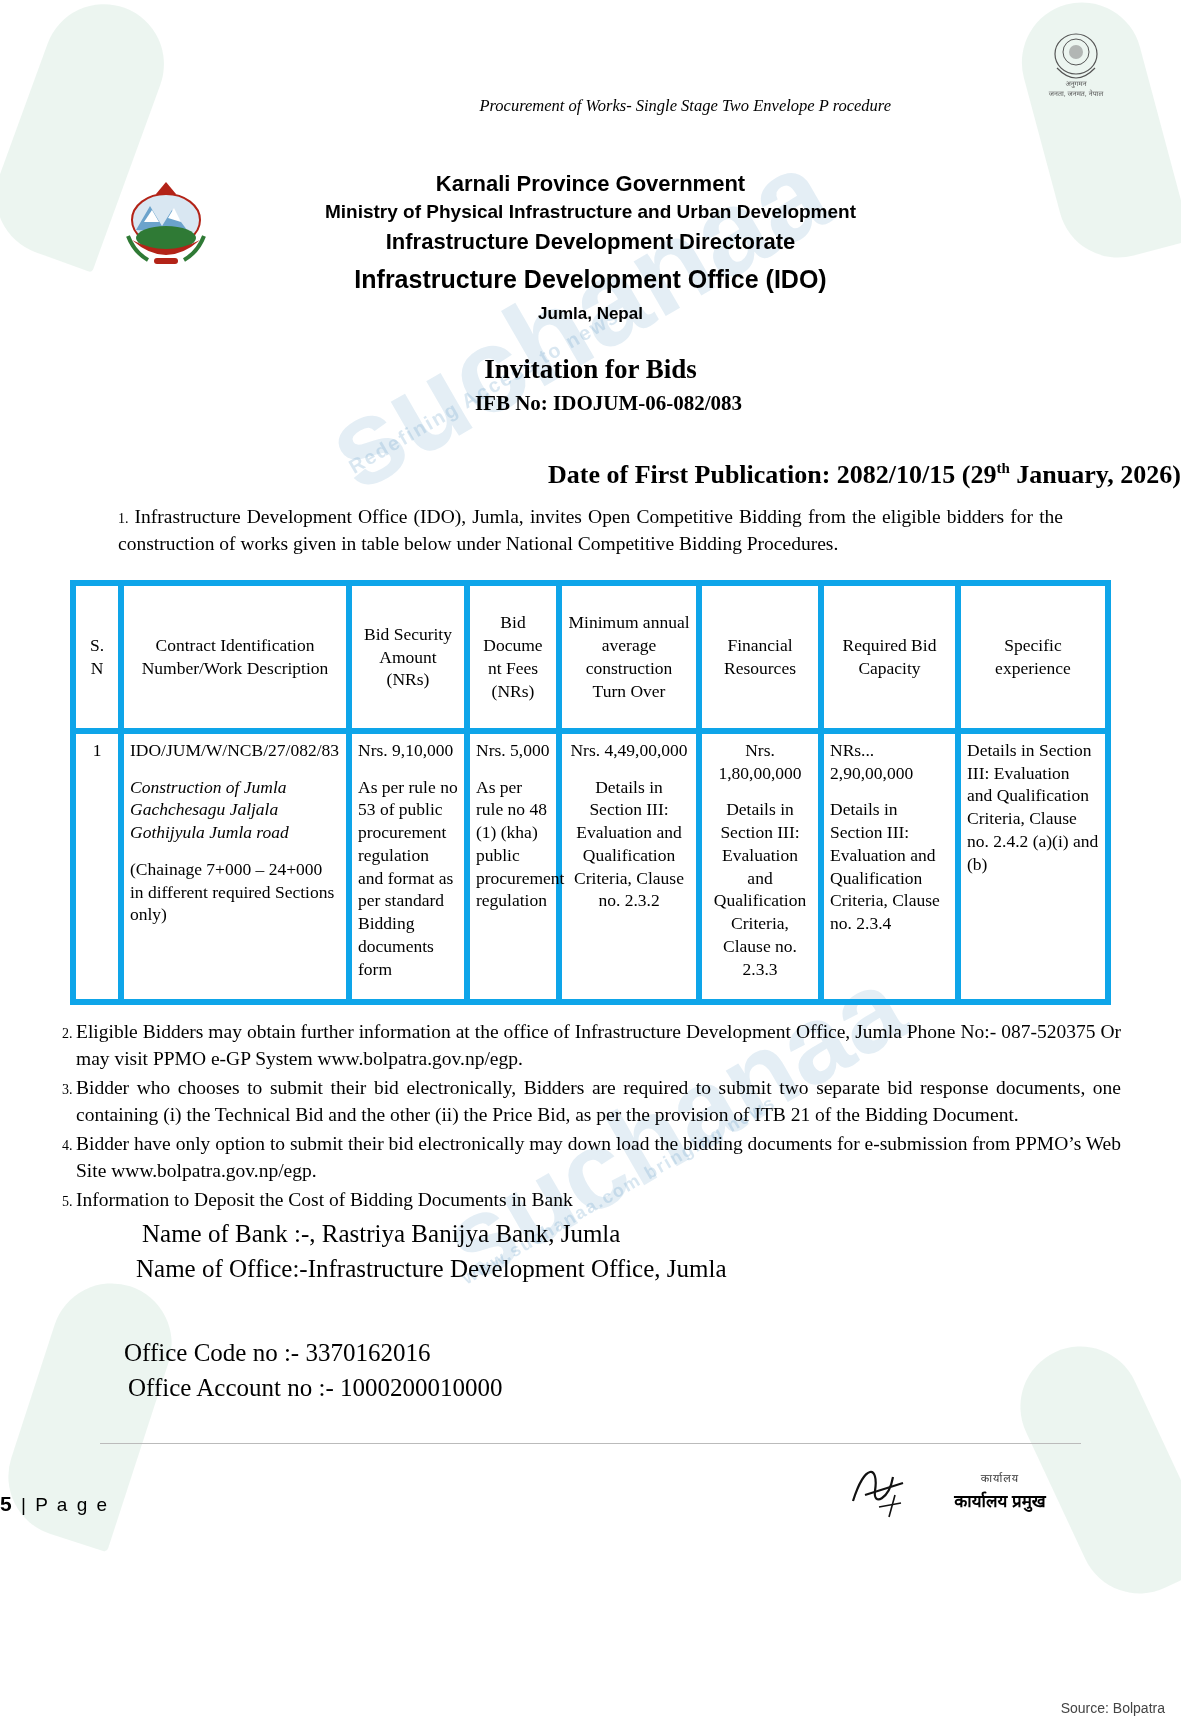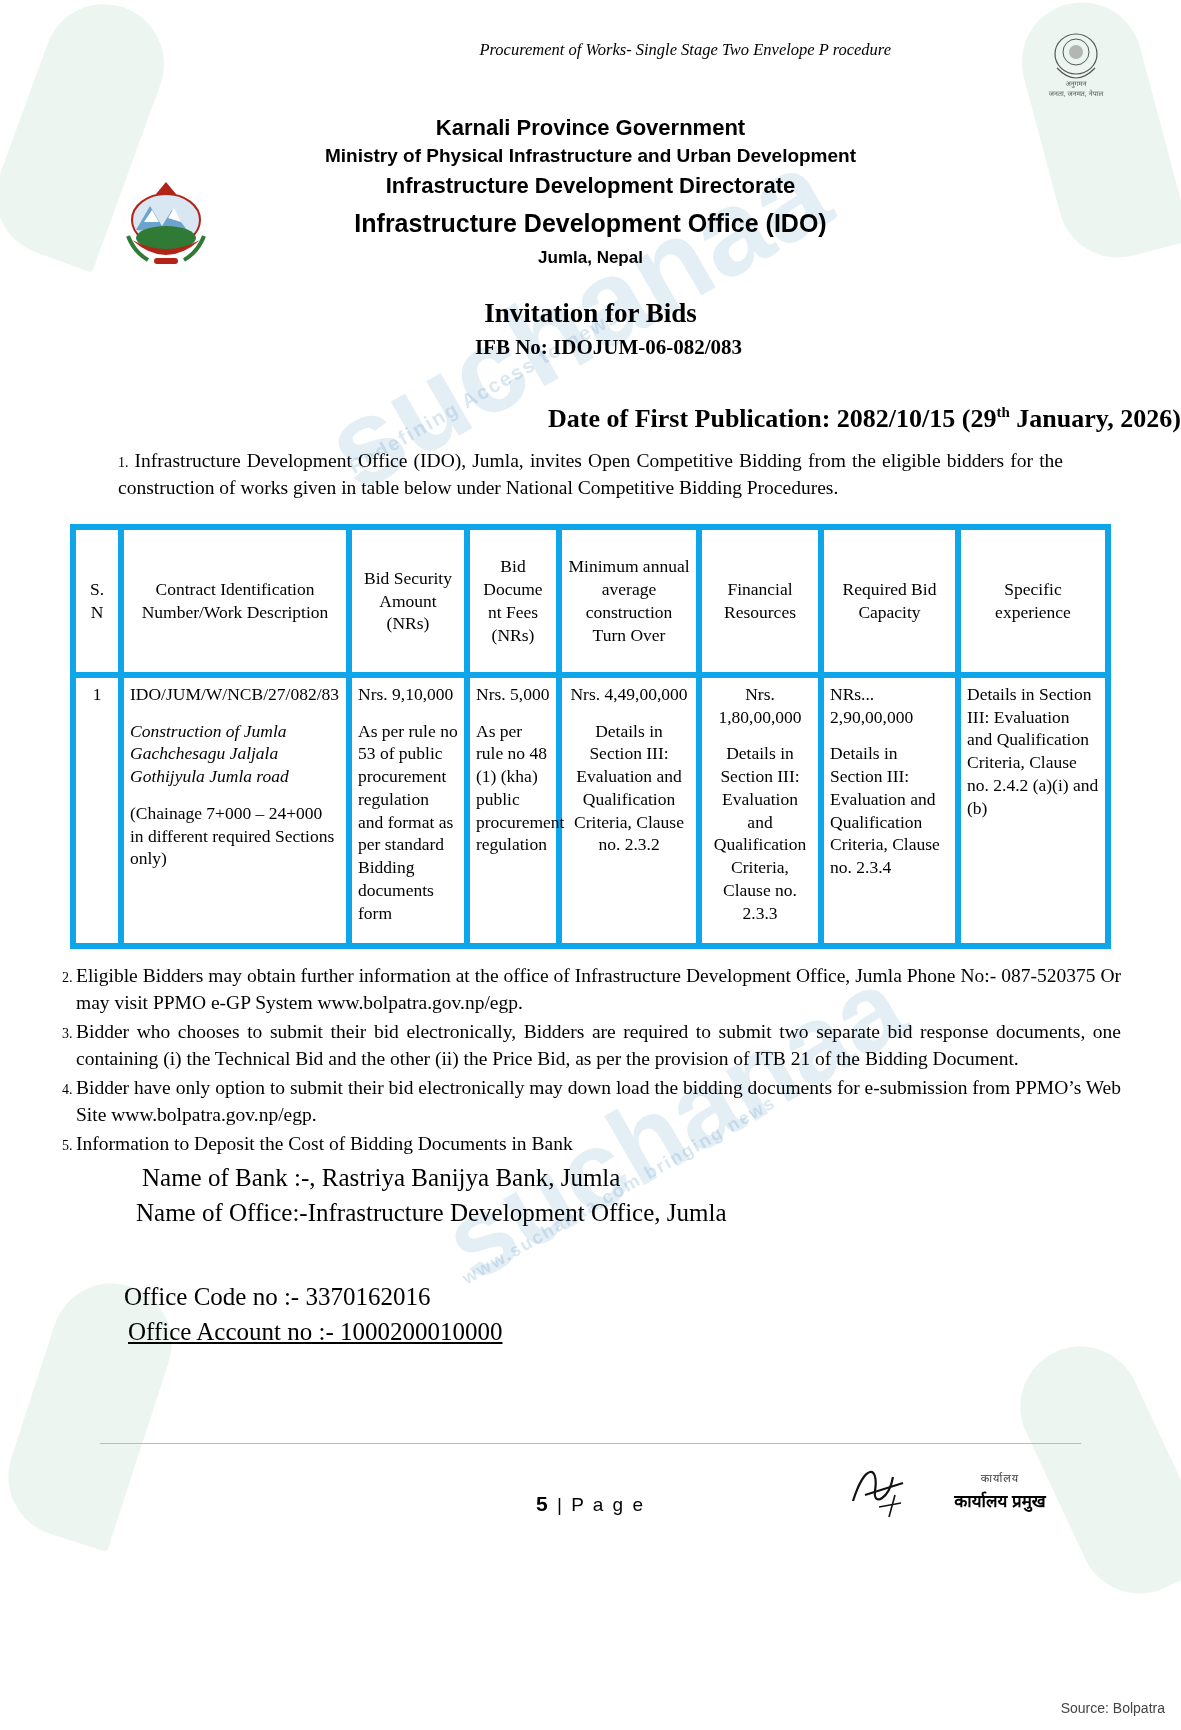--- a/index.html
+++ b/index.html
@@ -49,21 +49,21 @@
   }
   .leaf-a { left: 20px; top: 0px; transform: rotate(20deg); }
   .leaf-b { left: 1040px; top: 0px; transform: rotate(-15deg); }
   .leaf-c { left: 1050px; top: 1340px; transform: rotate(-25deg); }
   .leaf-d { left: 30px; top: 1280px; transform: rotate(18deg); }
 
   .content { position: relative; z-index: 2; }
 
   .top-header {
     text-align: right;
-    padding: 40px 290px 0 0;
+    padding: 96px 290px 0 0;
     font-family: "Liberation Serif", serif;
     font-style: italic;
     font-size: 16.5px;
   }
 
   
   .emblem-top {
     position: absolute;
     right: 60px;
     top: 28px;
@@ -169,34 +169,34 @@
   }
   ol.notes li {
     margin-bottom: 3px;
     text-align: justify;
   }
   ol.notes li::marker { font-size: 14px; }
   .bank-lines { margin-top: 2px; font-size: 25px; line-height: 1.42; }
   .bank-lines div { padding-left: 66px; }
   .bank-lines div.i2 { padding-left: 60px; }
   .bank-lines div.i3 { padding-left: 48px; margin-top: 48px; }
-  .bank-lines div.i4 { padding-left: 52px; text-decoration: underline; }
+  .bank-lines div.i4 { padding-left: 52px; }
 
   .footer-rule {
     position: absolute;
     left: 100px; right: 100px;
     top: 1443px;
     border-top: 1px solid #bbb;
     z-index: 2;
   }
   .page-no {
     position: absolute;
     left: 0; right: 0;
     top: 1492px;
-    text-align: center;
+    text-align: left;
     font-family: "Liberation Sans", sans-serif;
     font-size: 19px;
     letter-spacing: 2px;
     z-index: 3;
   }
   .page-no b { font-size: 21px; }
 
   .signature {
     position: absolute;
     left: 845px; top: 1455px;

